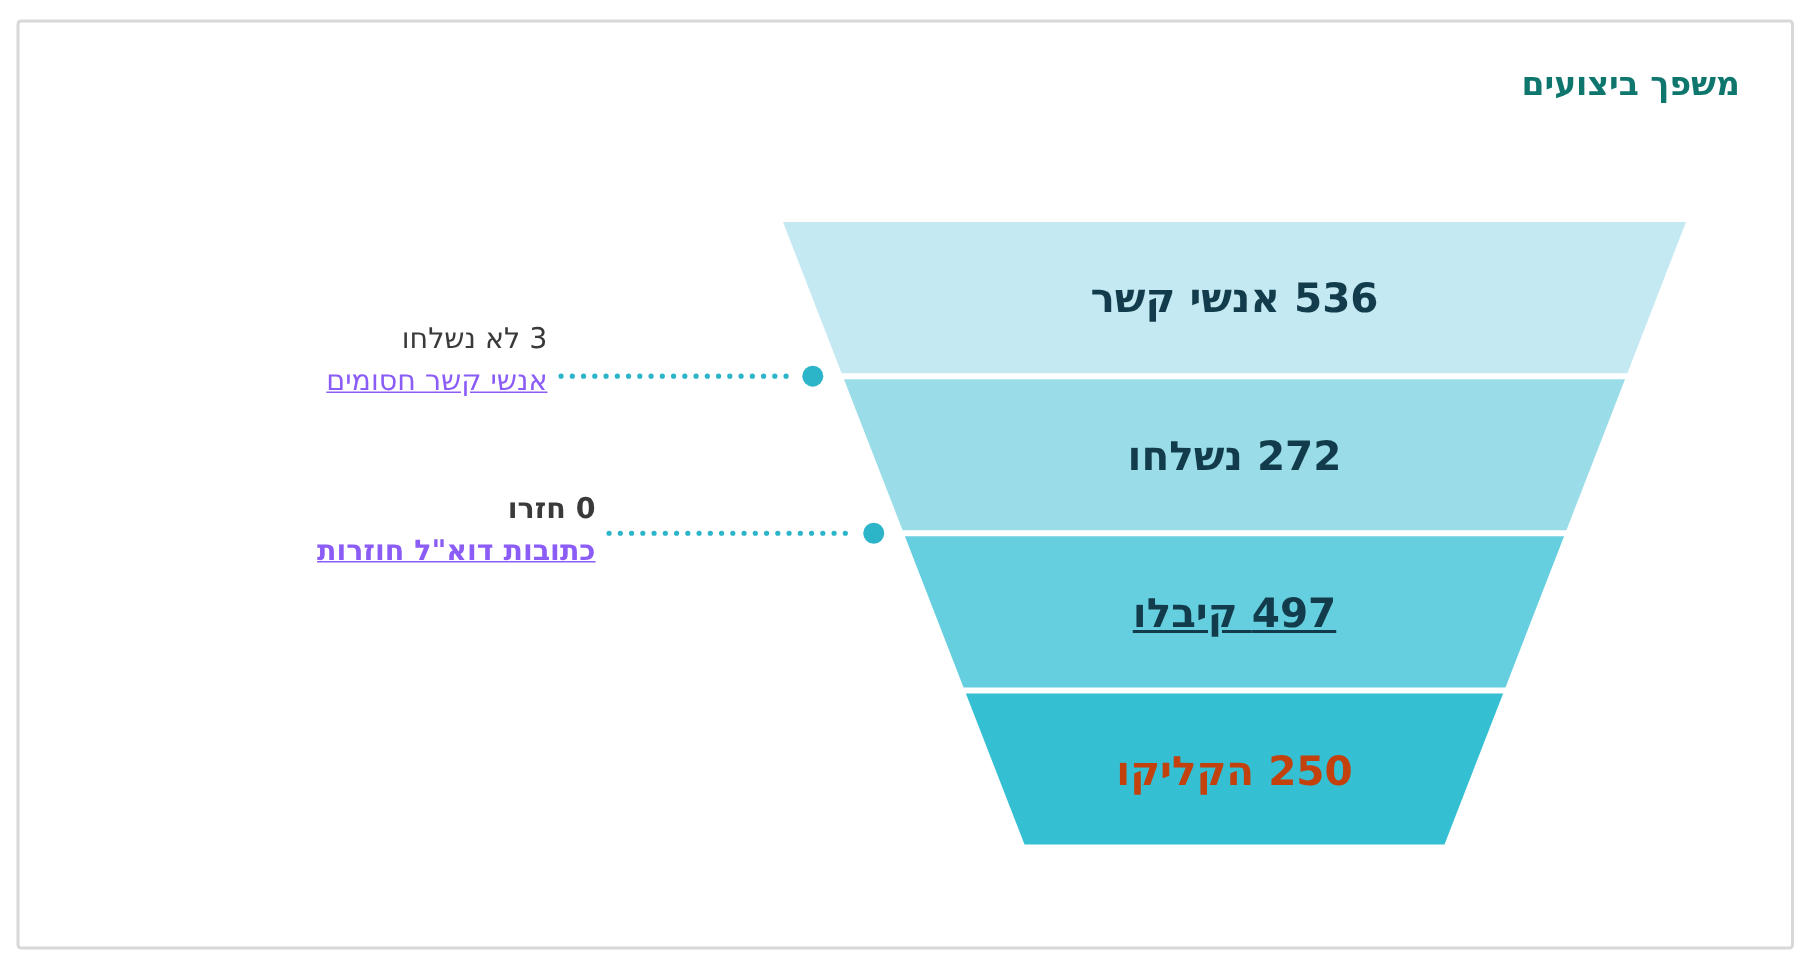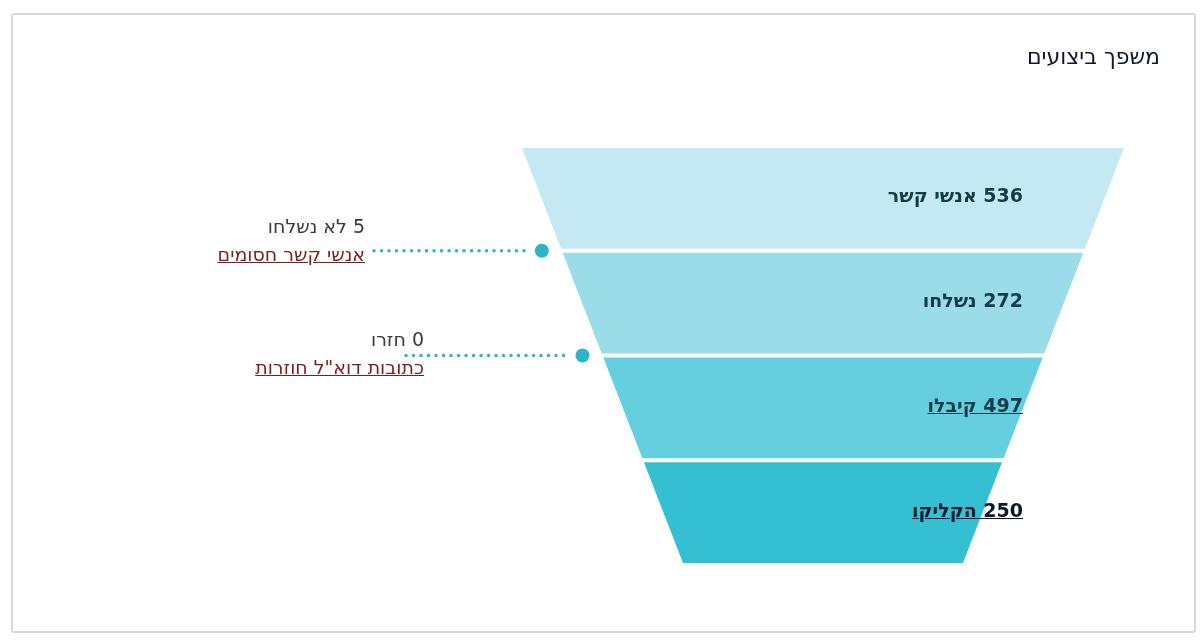--- a/index.html
+++ b/index.html
@@ -8,36 +8,36 @@
     background:#ffffff;
     font-family:"DejaVu Sans",sans-serif;
   }
   .card{
     position:absolute;left:11px;top:13px;width:1185px;height:620px;
     border:2px solid #d8d8d8;border-radius:3px;background:#ffffff;
     box-sizing:border-box;
   }
   .title{
     position:absolute;top:44px;right:42px;
-    font-size:22px;font-weight:normal;color:#0f172a;
+    font-size:22px;font-weight:bold;color:#0f766e;
   }
   #funnel-svg{position:absolute;left:0;top:0;}
   .seg-label{
-    position:absolute;
-    font-size:19px;font-weight:600;color:#123c4b;
+    position:absolute;text-align:center;
+    font-size:27px;font-weight:600;color:#123c4b;
     white-space:nowrap;
   }
   .annotation{
     position:absolute;text-align:right;
     font-size:19px;line-height:28px;color:#3a3a3a;
     white-space:nowrap;
   }
-  .annotation a{color:#7f1d1d;text-decoration:underline;cursor:pointer;}
+  .annotation a{color:#8b5cf6;text-decoration:underline;cursor:pointer;}
   .ann-0{top:212px;right:837px;}
-  .ann-1{top:325px;right:778px;}
+  .ann-1{top:325px;right:805px;font-weight:bold;}
   polygon{cursor:pointer;}
 </style>
 </head>
 <body>
 
 <div class="card"></div>
 
 <div class="title">משפך ביצועים</div>
 
 <svg id="funnel-svg" width="1202" height="644">
@@ -45,29 +45,29 @@
     <polygon points="562.6379518072289,252.75 1083.362048192771,252.75 1044.2759036144578,353.5 601.7240963855422,353.5" fill="#9adde8"></polygon>
     <polygon points="603.2759036144578,357.5 1042.7240963855422,357.5 1003.6379518072289,458.25 642.3620481927711,458.25" fill="#66cfdf"></polygon>
     <polygon points="643.9138554216868,462.25 1002.0861445783132,462.25 963,563 683,563" fill="#35bfd3"></polygon>
     <line x1="374" x2="529.8620481927711" y1="250.75" y2="250.75" stroke="#2cb4c8" stroke-width="3.4" stroke-linecap="round" stroke-dasharray="0.1 7.4"></line>
     <circle cx="541.8620481927711" cy="250.75" r="7" fill="#2cb4c8"></circle>
     <line x1="406" x2="570.5" y1="355.5" y2="355.5" stroke="#2cb4c8" stroke-width="3.4" stroke-linecap="round" stroke-dasharray="0.1 7.4"></line>
     <circle cx="582.5" cy="355.5" r="7" fill="#2cb4c8"></circle>
   </svg>
 
 <div class="annotation ann-0">
-  <div>5 לא נשלחו</div>
+  <div>3 לא נשלחו</div>
   <div>
     <a>אנשי קשר חסומים</a>
   </div>
 </div>
 
 <div class="annotation ann-1">
   <div>0 חזרו</div>
   <div>
     <a>כתובות דוא"ל חוזרות</a>
   </div>
 </div>
 
 <div class="seg-label" style="left: 623px; width: 400px; top: 184.375px; color: rgb(18, 60, 75);">536 אנשי קשר</div>
 <div class="seg-label" style="left: 623px; width: 400px; top: 289.125px; color: rgb(18, 60, 75);">272 נשלחו</div>
 <div class="seg-label" style="left: 623px; width: 400px; top: 393.875px; color: rgb(18, 60, 75); text-decoration: underline;">497 קיבלו</div>
-<div class="seg-label" style="left: 623px; width: 400px; top: 498.625px; color: #0f172a; text-decoration: underline;">250 הקליקו</div>
+<div class="seg-label" style="left: 623px; width: 400px; top: 498.625px; color: #c2410c;">250 הקליקו</div>
 
 </body></html>

